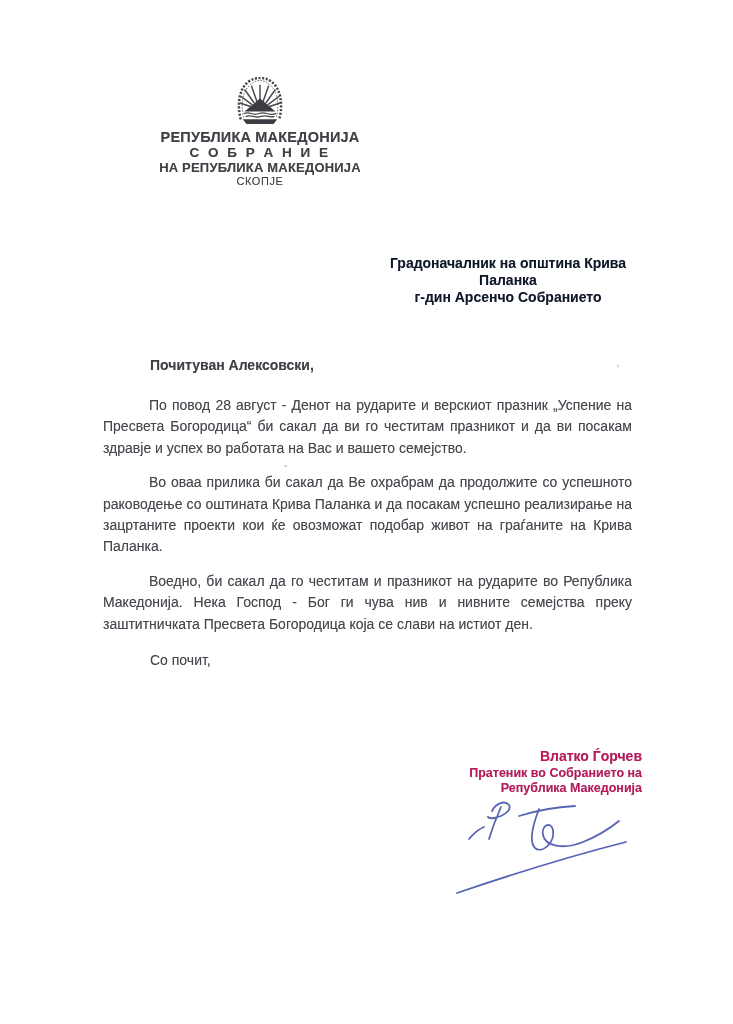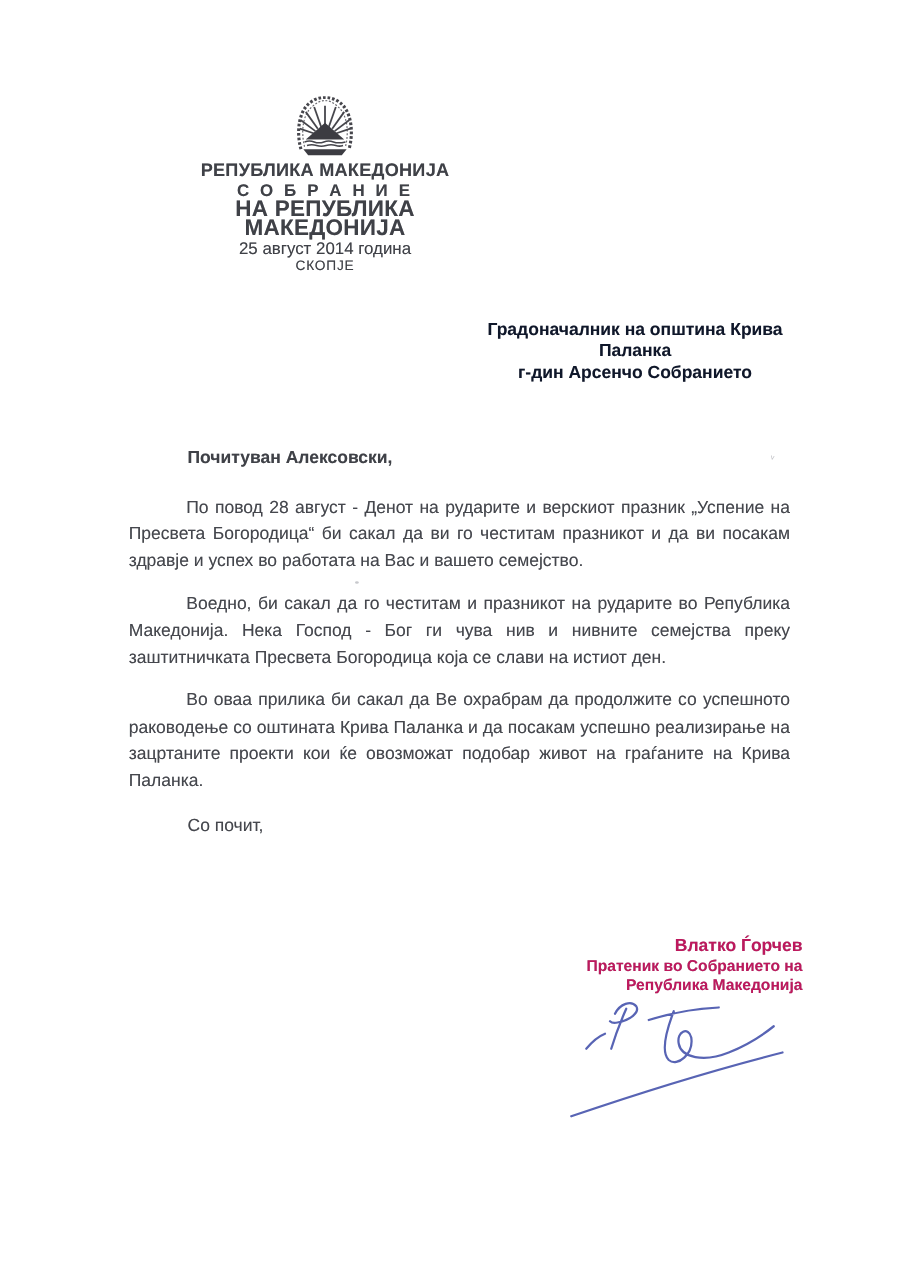--- a/index.html
+++ b/index.html
@@ -16,21 +16,21 @@
   .page *{text-shadow:0 0 0.5px rgba(80,82,90,.45);}
 
   
   .letterhead{
     position:absolute;top:77px;left:148px;width:224px;
     text-align:center;color:#3f4147;
   }
   .emblem{display:block;margin:0 auto 3px auto;}
   .lh-country{font-weight:bold;font-size:14.5px;line-height:15px;letter-spacing:.2px;}
   .lh-institution{font-weight:bold;font-size:13.5px;line-height:15px;letter-spacing:2.5px;text-align:center;}
-  .lh-institution-of{font-weight:bold;font-size:18px;line-height:15px;letter-spacing:.2px;}
+  .lh-institution-of{font-weight:bold;font-size:13px;line-height:15px;letter-spacing:.2px;}
   .lh-date{font-size:13.5px;line-height:16px;margin-top:1px;}
   .lh-city{font-size:11px;line-height:13px;letter-spacing:.6px;}
 
   
   .recipient{
     position:absolute;top:255px;left:383px;width:250px;
     text-align:center;font-weight:bold;font-size:14px;line-height:17px;
     color:#0f172a;
   }
 
@@ -100,36 +100,35 @@
 
         <path d="M13,38 Q17,36.5 21,38 Q25,39.5 29,38 Q33,36.5 37,38 Q41,39.5 47,38" stroke-width="1.3"></path>
         <path d="M15,41 Q19,39.8 23,41 Q27,42.2 31,41 Q35,39.8 39,41 Q42,42 45,41" stroke-width="1.3"></path>
 
         <path d="M12,44 L48,44 L44,49 L16,49 Z" fill="#3c3c42" stroke="none"></path>
       </g>
     </svg>
     <div class="lh-country">РЕПУБЛИКА МАКЕДОНИЈА</div>
     <div class="lh-institution">С О Б Р А Н И Е</div>
     <div class="lh-institution-of">НА РЕПУБЛИКА МАКЕДОНИЈА</div>
-    <div class="lh-date">25 август 2014 година</div>
     <div class="lh-city">СКОПЈЕ</div>
   </div>
 
   <div class="recipient">
     <div>Градоначалник на општина Крива</div>
     <div>Паланка</div>
     <div>г-дин Арсенчо Собранието</div>
   </div>
 
   <div class="salutation">Почитуван Алексовски,</div>
 
   <div class="body-text">
     <p>По повод 28 август - Денот на рударите и верскиот празник „Успение на Пресвета Богородица“ би сакал да ви го честитам празникот и да ви посакам здравје и успех во работата на Вас и вашето семејство.</p>
+    <p>Во оваа прилика би сакал да Ве охрабрам да продолжите со успешното раководење со оштината Крива Паланка и да посакам успешно реализирање на зацртаните проекти кои ќе овозможат подобар живот на граѓаните на Крива Паланка.</p>
     <p>Воедно, би сакал да го честитам и празникот на рударите во Република Македонија. Нека Господ - Бог ги чува нив и нивните семејства преку заштитничката Пресвета Богородица која се слави на истиот ден.</p>
-    <p>Во оваа прилика би сакал да Ве охрабрам да продолжите со успешното раководење со оштината Крива Паланка и да посакам успешно реализирање на зацртаните проекти кои ќе овозможат подобар живот на граѓаните на Крива Паланка.</p>
   </div>
 
   <div class="closing">Со почит,</div>
 
   <div class="signatory">
     <div class="name">Влатко Ѓорчев</div>
     <div class="title">Пратеник во Собранието на</div>
     <div class="title">Република Македонија</div>
   </div>
 

